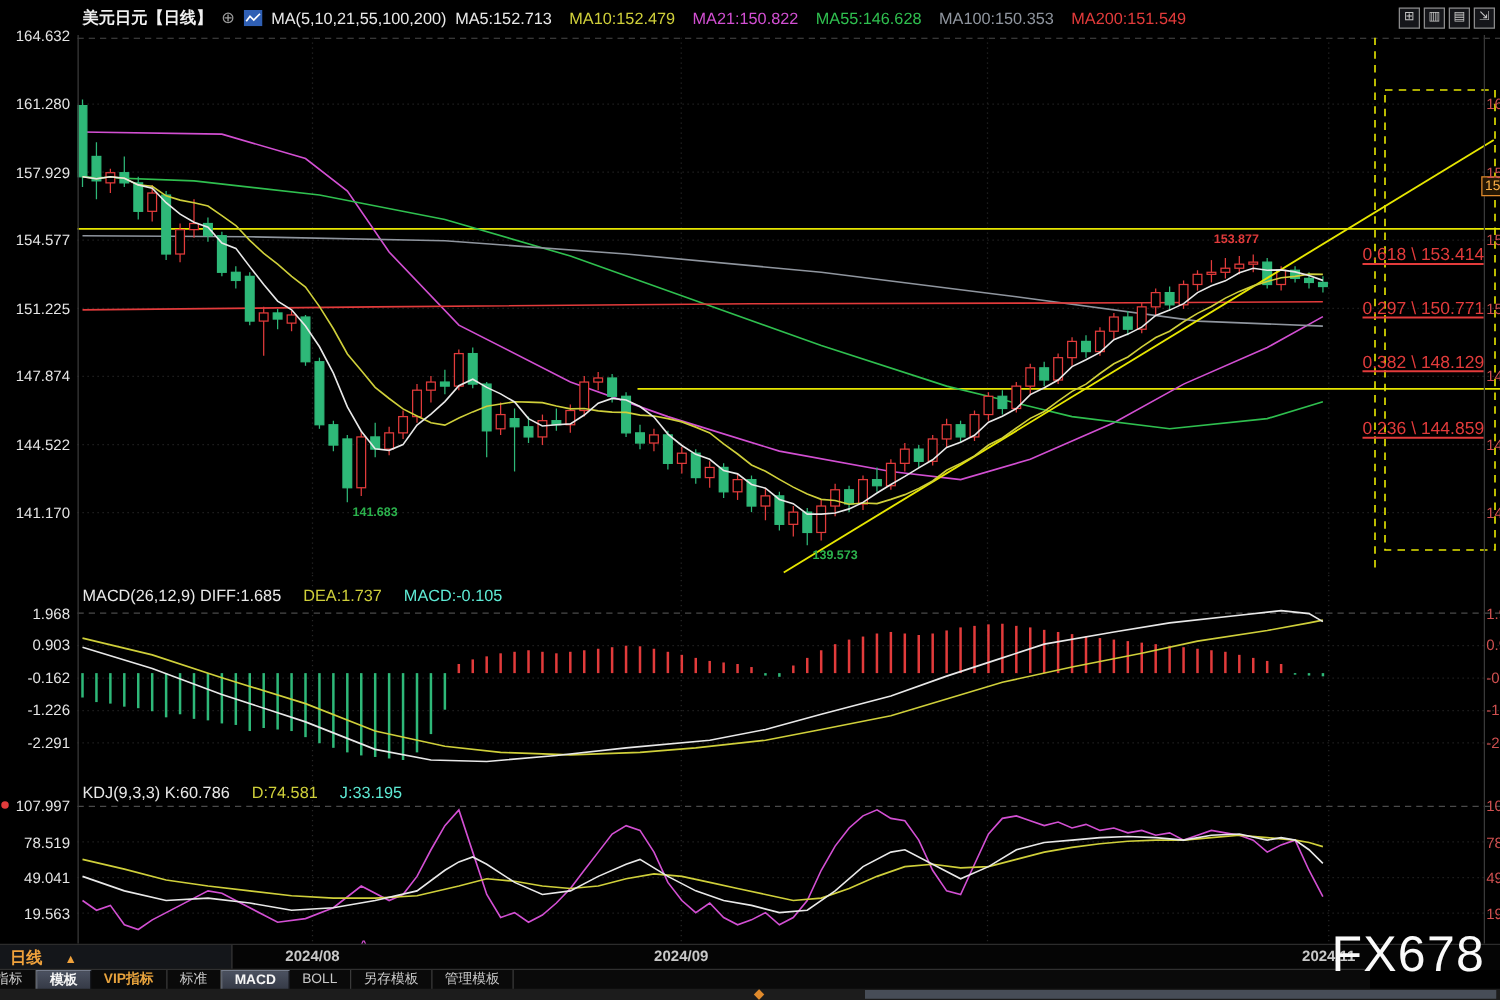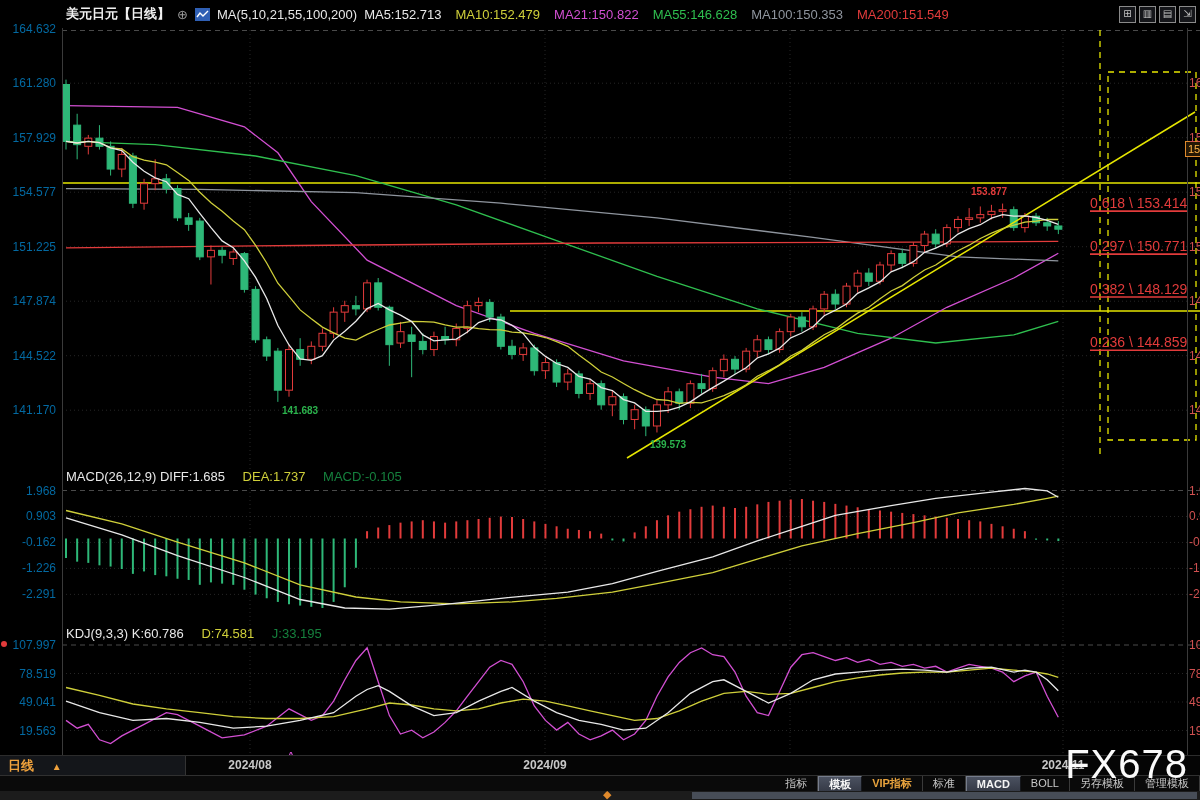--- a/index.html
+++ b/index.html
@@ -7,35 +7,35 @@
        font-family:"Liberation Sans","DejaVu Sans",sans-serif;}
   .hdr{position:absolute;top:5px;left:66px;display:flex;align-items:center;gap:7px;
        font-size:13px;color:#e8e8e8;white-space:nowrap;}
   .hdr .title{font-weight:bold;color:#f0f0f0;}
   .hdr .circ{color:#9a9a9a;font-size:13px;}
   .mini-chart-ico{width:15px;height:13px;display:inline-block;}
   .toolbar{position:absolute;top:6px;right:4px;display:flex;gap:3px;}
   .tbico{width:15px;height:15px;border:1px solid #8a8a8a;color:#c5c5c5;font-size:10px;
          line-height:14px;text-align:center;background:#15161a;cursor:pointer;}
   .pane{position:absolute;left:0;}
-  .ylab{position:absolute;font-size:12px;color:#0369a1;width:52px;text-align:right;}
+  .ylab{position:absolute;font-size:12px;color:#e5e5e5;width:52px;text-align:right;}
   .rlab{position:absolute;left:1189px;width:11px;overflow:hidden;font-size:12px;color:#d05050;white-space:nowrap;}
   .pane-hdr{position:absolute;left:66px;font-size:13px;white-space:nowrap;}
-  .pane-hdr .w{color:#e8e8e8;} .pane-hdr .y{color:#cfcf3a;margin-left:14px;} .pane-hdr .m{color:#15803d;margin-left:14px;}
+  .pane-hdr .w{color:#e8e8e8;} .pane-hdr .y{color:#cfcf3a;margin-left:14px;} .pane-hdr .m{color:#5eead4;margin-left:14px;}
   .anno{position:absolute;font-size:10px;font-weight:bold;white-space:nowrap;}
   .fiblab{position:absolute;width:97px;text-align:right;font-size:14px;font-weight:normal;color:#e23b3b;white-space:nowrap;}
   .pricebox{position:absolute;left:1185px;top:141px;width:14px;height:14px;border:1px solid #e08a2c;
             background:#241704;color:#ffb347;font-size:11px;line-height:14px;overflow:hidden;padding-left:2px;}
   .xrow{position:absolute;left:0;top:755px;width:1200px;height:20px;border-top:1px solid #2c2c2c;background:#050505;}
   .period{position:absolute;left:0;top:0;width:186px;height:20px;background:#14161a;border-right:1px solid #333;
           color:#f0a23c;font-weight:bold;font-size:13px;line-height:20px;padding-left:8px;box-sizing:border-box;cursor:pointer;}
   .period .arr{font-size:10px;margin-left:14px;}
   .month{position:absolute;top:2px;width:70px;text-align:center;font-size:12px;font-weight:bold;color:#c8c8c8;}
-  .tabs{position:absolute;left:0;top:775px;width:1200px;height:16px;background:#0a0a0a;border-top:1px solid #303030;
-        display:flex;align-items:stretch;overflow:hidden;justify-content:flex-end;}
+  .tabs{position:absolute;left:0;top:775px;width:1096px;height:16px;background:#0a0a0a;border-top:1px solid #303030;
+        display:flex;align-items:stretch;overflow:hidden;}
   .tab{font-size:11px;line-height:15px;color:#c9c9c9;padding:0 10px;border-right:1px solid #3a3a3a;cursor:pointer;white-space:nowrap;}
   .tab.sel{background:linear-gradient(#4b5160,#343945);color:#f5f5f5;font-weight:bold;
            border-top:1px solid #767d8c;border-left:1px solid #767d8c;border-right:1px solid #15171c;}
   .tab.vip{color:#e8a33d;font-weight:bold;}
   .scroll{position:absolute;left:0;top:791px;width:1200px;height:9px;background:#1c1c1c;}
   .shandle{position:absolute;left:692px;top:1px;width:505px;height:7px;background:#474d57;cursor:pointer;}
   .smarker{position:absolute;left:603px;top:-3px;color:#e08a2c;font-size:11px;cursor:pointer;}
   .wm{position:absolute;right:12px;top:742px;font-size:40px;color:#fafafa;letter-spacing:1px;font-weight:500;}
   .vaxis{position:absolute;width:1px;background:#3a3a3a;top:28px;height:727px;}
   .reddot{position:absolute;left:1px;top:641px;width:6px;height:6px;border-radius:50%;background:#e23b3b;}

